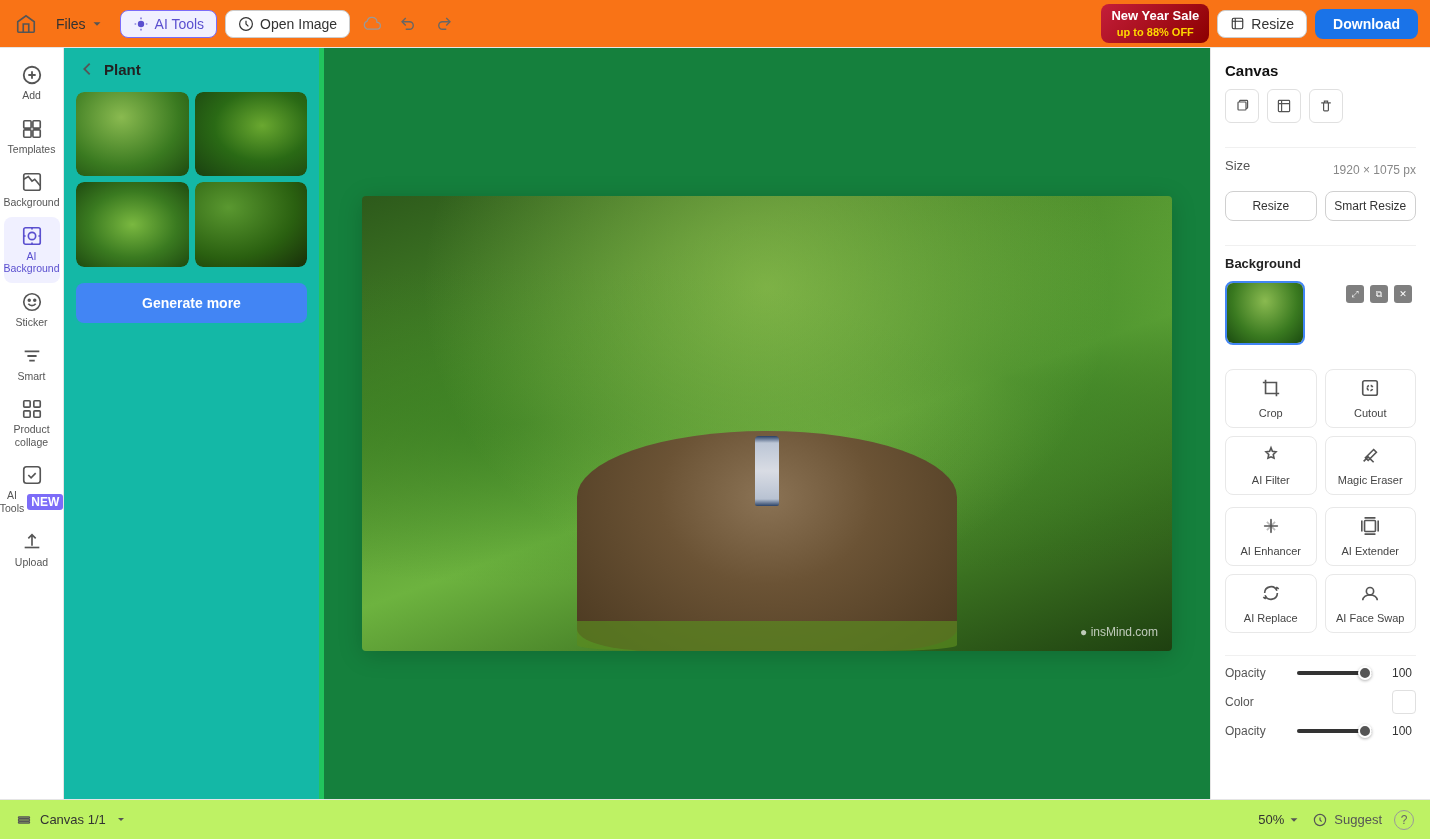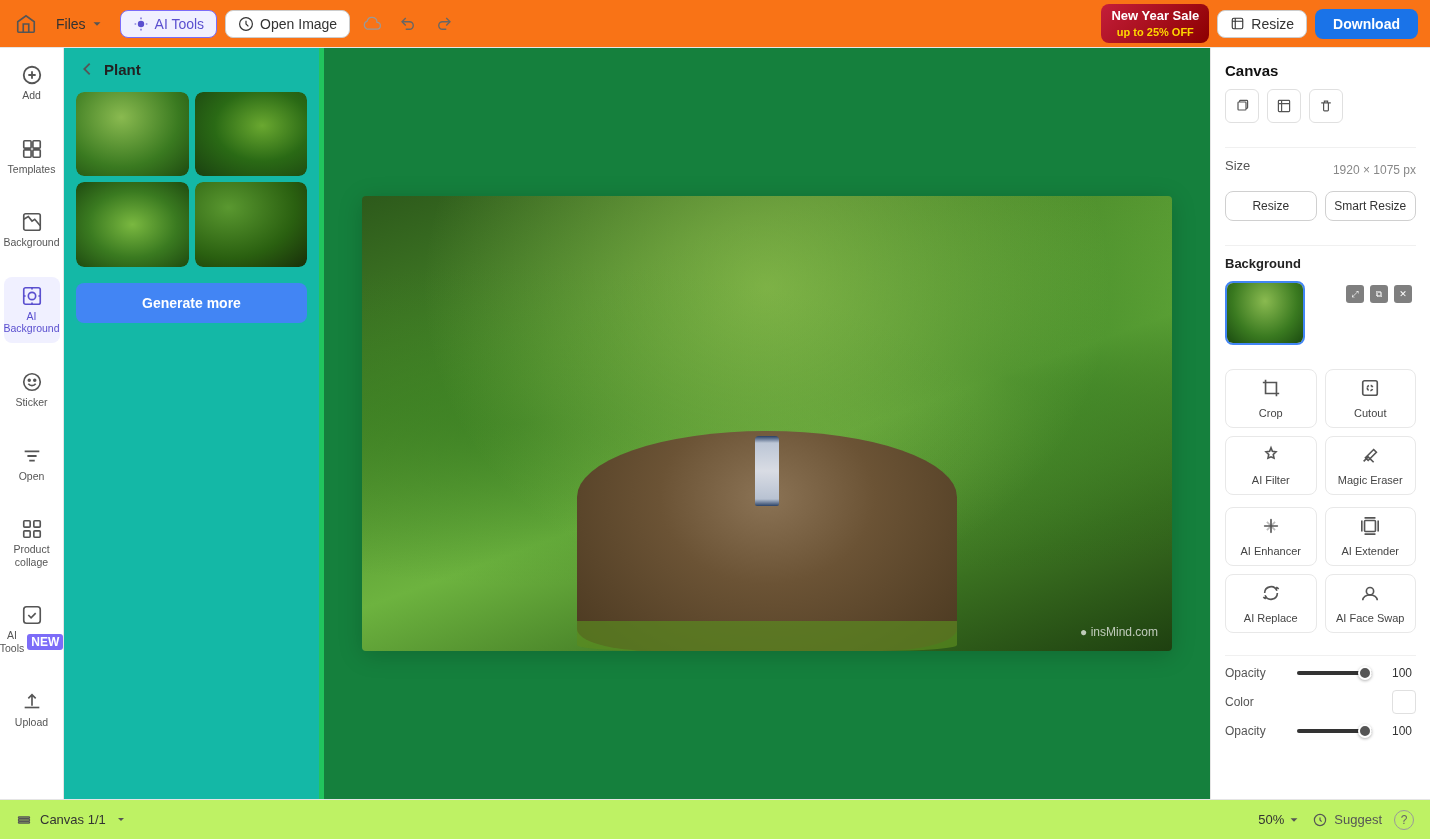--- a/index.html
+++ b/index.html
@@ -48,21 +48,21 @@
 
     
     .left-sidebar {
       width: 64px;
       background: #fff;
       border-right: 1px solid #e5e5e5;
       display: flex;
       flex-direction: column;
       align-items: center;
       padding: 8px 0;
-      gap: 20px;
+      gap: 0;
       flex-shrink: 0;
     }
     .sidebar-item {
       display: flex;
       flex-direction: column;
       align-items: center;
       gap: 3px;
       padding: 8px 6px;
       cursor: pointer;
       border-radius: 8px;
@@ -371,21 +371,21 @@
   </div>
   <div class="topbar-redo">
     <svg viewBox="0 0 24 24" width="18" height="18" fill="none" stroke="#666" stroke-width="1.8">
         <path d="M15 14l5-5-5-5"></path>
         <path d="M20 9H10a5 5 0 000 10h5"></path>
       </svg>
   </div>
   <div class="topbar-spacer"></div>
   <div class="promo-banner">
     <div class="promo-title">New Year Sale</div>
-    <div>up to 25% OFF</div>
+    <div>up to 88% OFF</div>
   </div>
   <div class="topbar-resize">
     <svg viewBox="0 0 20 20" width="15" height="15" fill="none" stroke="#333" stroke-width="1.5">
         <rect x="3" y="3" width="14" height="14" rx="2"></rect>
         <path d="M3 7h14M7 3v14"></path>
       </svg>
     <span>Resize</span>
   </div>
   <button class="topbar-download">Download</button>
 </div>
@@ -430,21 +430,21 @@
           <path d="M8 14s1.5 2 4 2 4-2 4-2"></path>
           <circle cx="9" cy="10" r="1" fill="#555"></circle>
           <circle cx="15" cy="10" r="1" fill="#555"></circle>
         </svg>
       <span class="sidebar-item-label">Sticker</span>
     </div>
     <div class="sidebar-item">
       <svg viewBox="0 0 24 24" width="22" height="22" fill="#555">
           <path d="M4 6h16v2H4V6zm3 5h10v2H7v-2zm2 5h6v2H9v-2z"></path>
         </svg>
-      <span class="sidebar-item-label">Open</span>
+      <span class="sidebar-item-label">Smart</span>
     </div>
     <div class="sidebar-item">
       <svg viewBox="0 0 24 24" width="22" height="22" fill="none" stroke="#555" stroke-width="1.8">
           <rect x="3" y="3" width="7" height="7" rx="1"></rect>
           <rect x="14" y="3" width="7" height="7" rx="1"></rect>
           <rect x="3" y="14" width="7" height="7" rx="1"></rect>
           <rect x="14" y="14" width="7" height="7" rx="1"></rect>
         </svg>
       <span class="sidebar-item-label">Product collage</span>
     </div>

